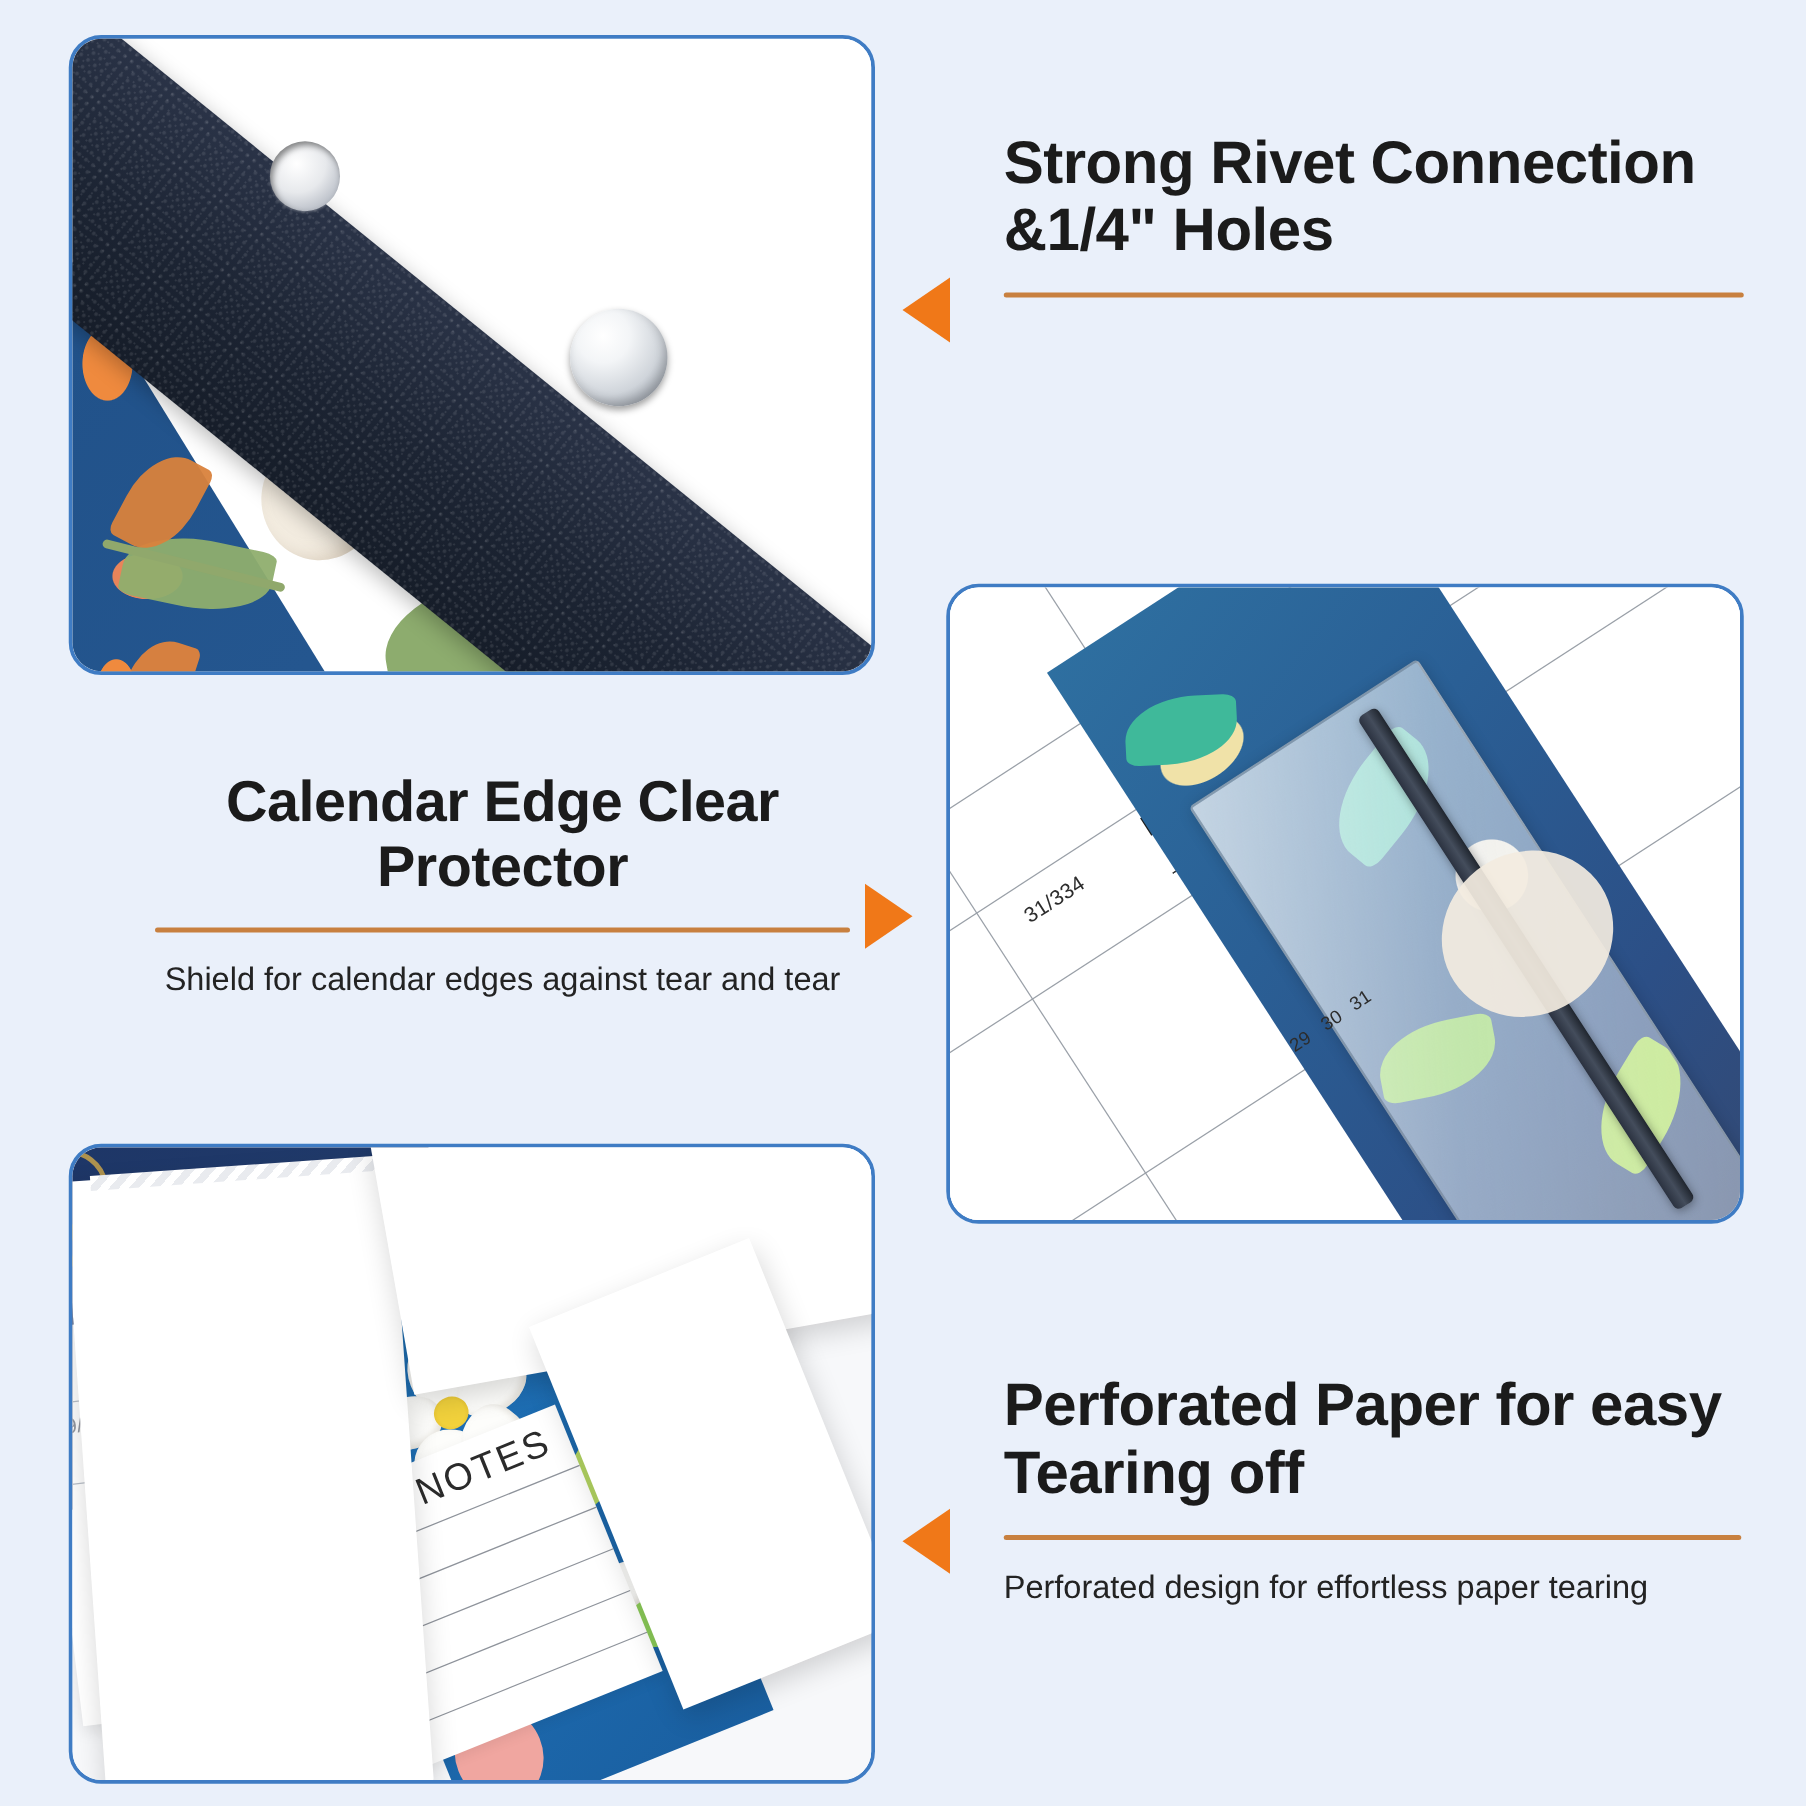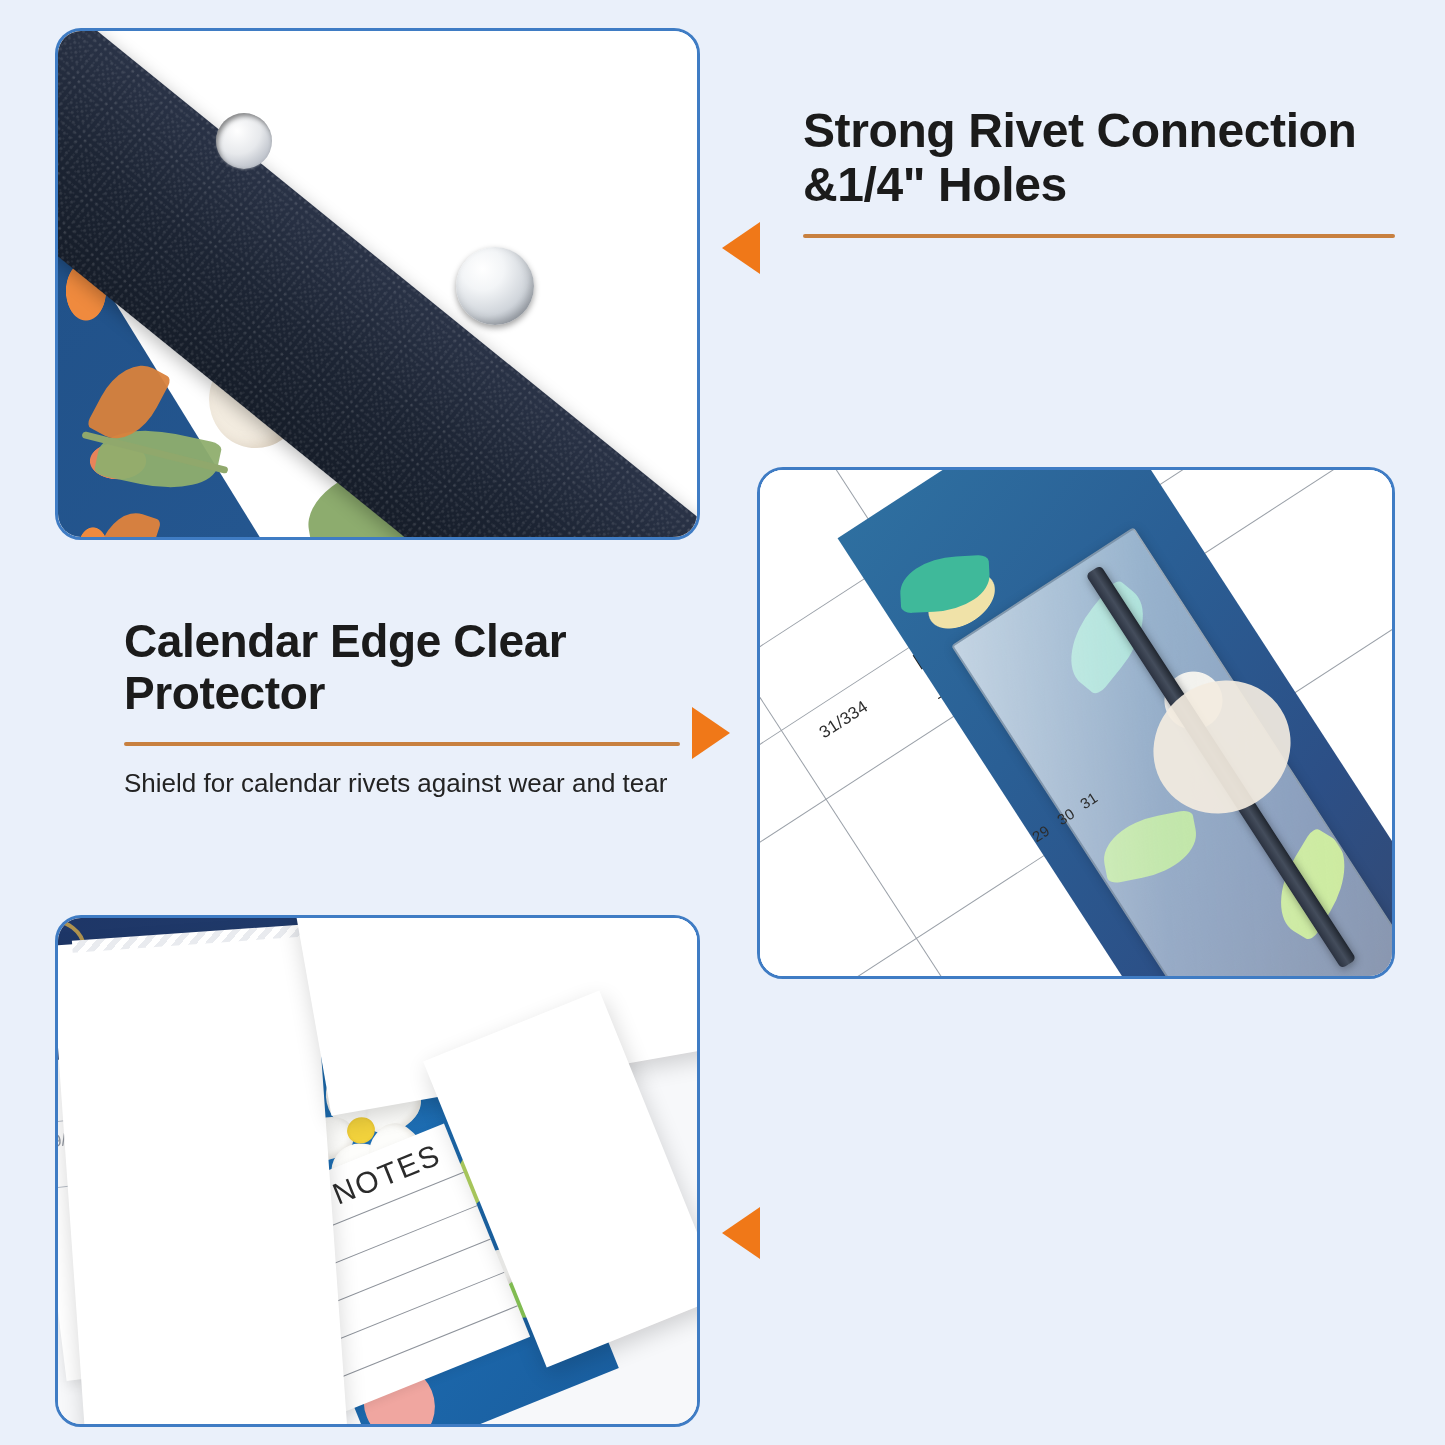--- a/index.html
+++ b/index.html
@@ -171,21 +171,21 @@
   }
   .block p{
     margin:0;
     font-size:26px;
     line-height:1.35;
     color:#232323;
     font-family:"Liberation Sans", sans-serif;
   }
 
   #block-rivet{left:803px;top:104px;width:592px;}
-  #block-protector{left:124px;top:616px;width:556px;text-align:left;}
+  #block-protector{left:124px;top:616px;width:556px;text-align:center;}
   #block-protector h2{font-size:46px;}
   #block-perforated{left:803px;top:1098px;width:590px;}
 
   
   .arrow{position:absolute;width:0;height:0;}
   .arrow-left{
     border-top:26px solid transparent;
     border-bottom:26px solid transparent;
     border-right:38px solid #f07818;
   }
@@ -374,21 +374,26 @@
   </div>
 
   <div class="block" id="block-rivet">
     <h2>Strong Rivet Connection &amp;1/4" Holes</h2>
     <div class="rule"></div>
   </div>
 
   <div class="block" id="block-protector">
     <h2>Calendar Edge Clear Protector</h2>
     <div class="rule"></div>
-    <p>Shield for calendar rivets against wear and tear</p>
-  </div>
-
+    <p>Shield for calendar edges against tear and tear</p>
+  </div>
+
+  <div class="block" id="block-perforated">
+    <h2>Perforated Paper for easy Tearing off</h2>
+    <div class="rule"></div>
+    <p>Perforated design for effortless paper tearing</p>
+  </div>
 
   <div class="arrow arrow-left" id="arrow-rivet"></div>
   <div class="arrow arrow-right" id="arrow-protector"></div>
   <div class="arrow arrow-left" id="arrow-perforated"></div>
 
 </div>
 
 </body></html>

